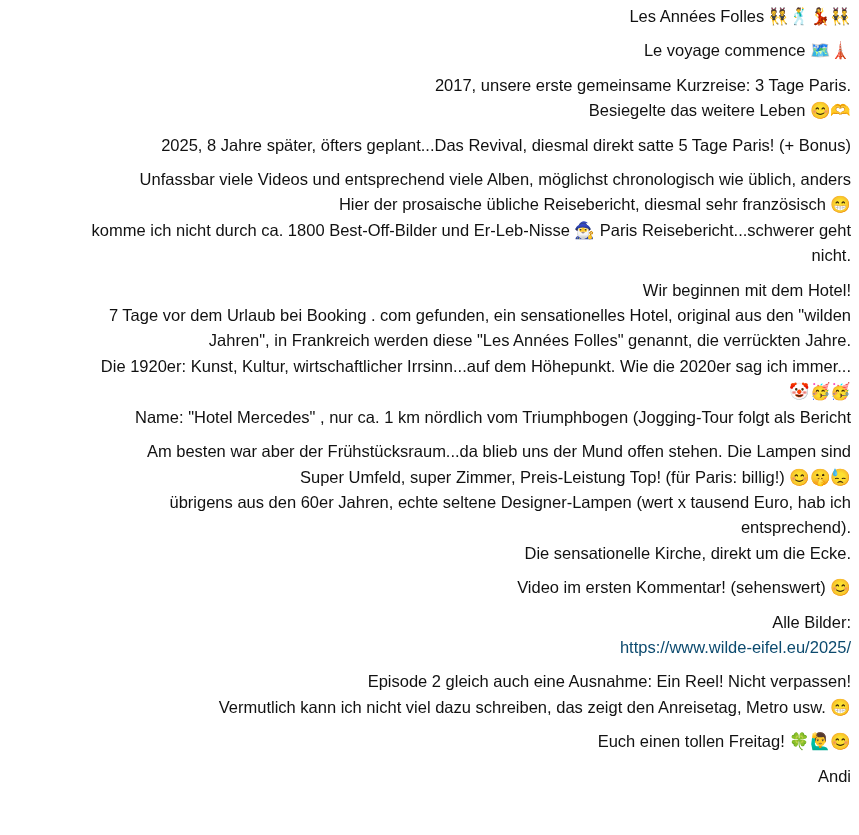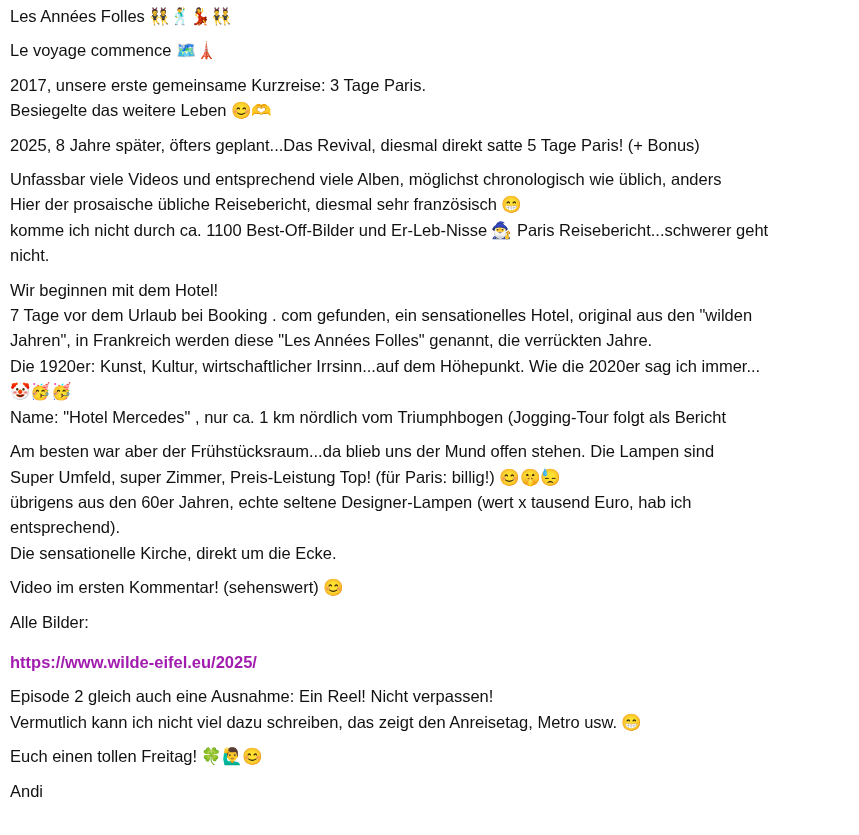--- a/index.html
+++ b/index.html
@@ -15,30 +15,30 @@
     font-size: 16.5px;
     line-height: 25.4px;
     color: #111111;
     -webkit-font-smoothing: antialiased;
   }
   .post-body {
     padding: 4px 8px 0 10px;
   }
   .block {
     margin: 0 0 9px 0;
+    text-align: right;
   }
   .line {
     white-space: pre-wrap;
   }
   a.link {
-    color: #a21caf;
-    font-weight: bold;
+    color: #0c4a6e;
+    font-weight: normal;
     text-decoration: none;
     white-space: pre-wrap;
-    margin-top: 15px;
   }
 </style>
 </head>
 <body>
 
 <div class="post-body" id="post-body">
     <div class="block">
       <div class="line">Les Années Folles 👯🕺💃👯‍♂️</div>
     </div>
     <div class="block">
@@ -47,21 +47,21 @@
     <div class="block">
       <div class="line">2017, unsere erste gemeinsame Kurzreise: 3 Tage Paris.</div>
       <div class="line">Besiegelte das weitere Leben 😊🫶</div>
     </div>
     <div class="block">
       <div class="line">2025, 8 Jahre später, öfters geplant...Das Revival, diesmal direkt satte 5 Tage Paris! (+ Bonus)</div>
     </div>
     <div class="block">
       <div class="line">Unfassbar viele Videos und entsprechend viele Alben, möglichst chronologisch wie üblich, anders</div>
       <div class="line">Hier der prosaische übliche Reisebericht, diesmal sehr französisch 😁</div>
-      <div class="line">komme ich nicht durch ca. 1100 Best-Off-Bilder und Er-Leb-Nisse 🧙‍♂️ Paris Reisebericht...schwerer geht</div>
+      <div class="line">komme ich nicht durch ca. 1800 Best-Off-Bilder und Er-Leb-Nisse 🧙‍♂️ Paris Reisebericht...schwerer geht</div>
       <div class="line">nicht.</div>
     </div>
     <div class="block">
       <div class="line">Wir beginnen mit dem Hotel!</div>
       <div class="line">7 Tage vor dem Urlaub bei Booking . com gefunden, ein sensationelles Hotel, original aus den "wilden</div>
       <div class="line">Jahren", in Frankreich werden diese "Les Années Folles" genannt, die verrückten Jahre.</div>
       <div class="line">Die 1920er: Kunst, Kultur, wirtschaftlicher Irrsinn...auf dem Höhepunkt. Wie die 2020er sag ich immer...</div>
       <div class="line">🤡🥳🥳</div>
       <div class="line">Name: "Hotel Mercedes" , nur ca. 1 km nördlich vom Triumphbogen (Jogging-Tour folgt als Bericht</div>
     </div>

